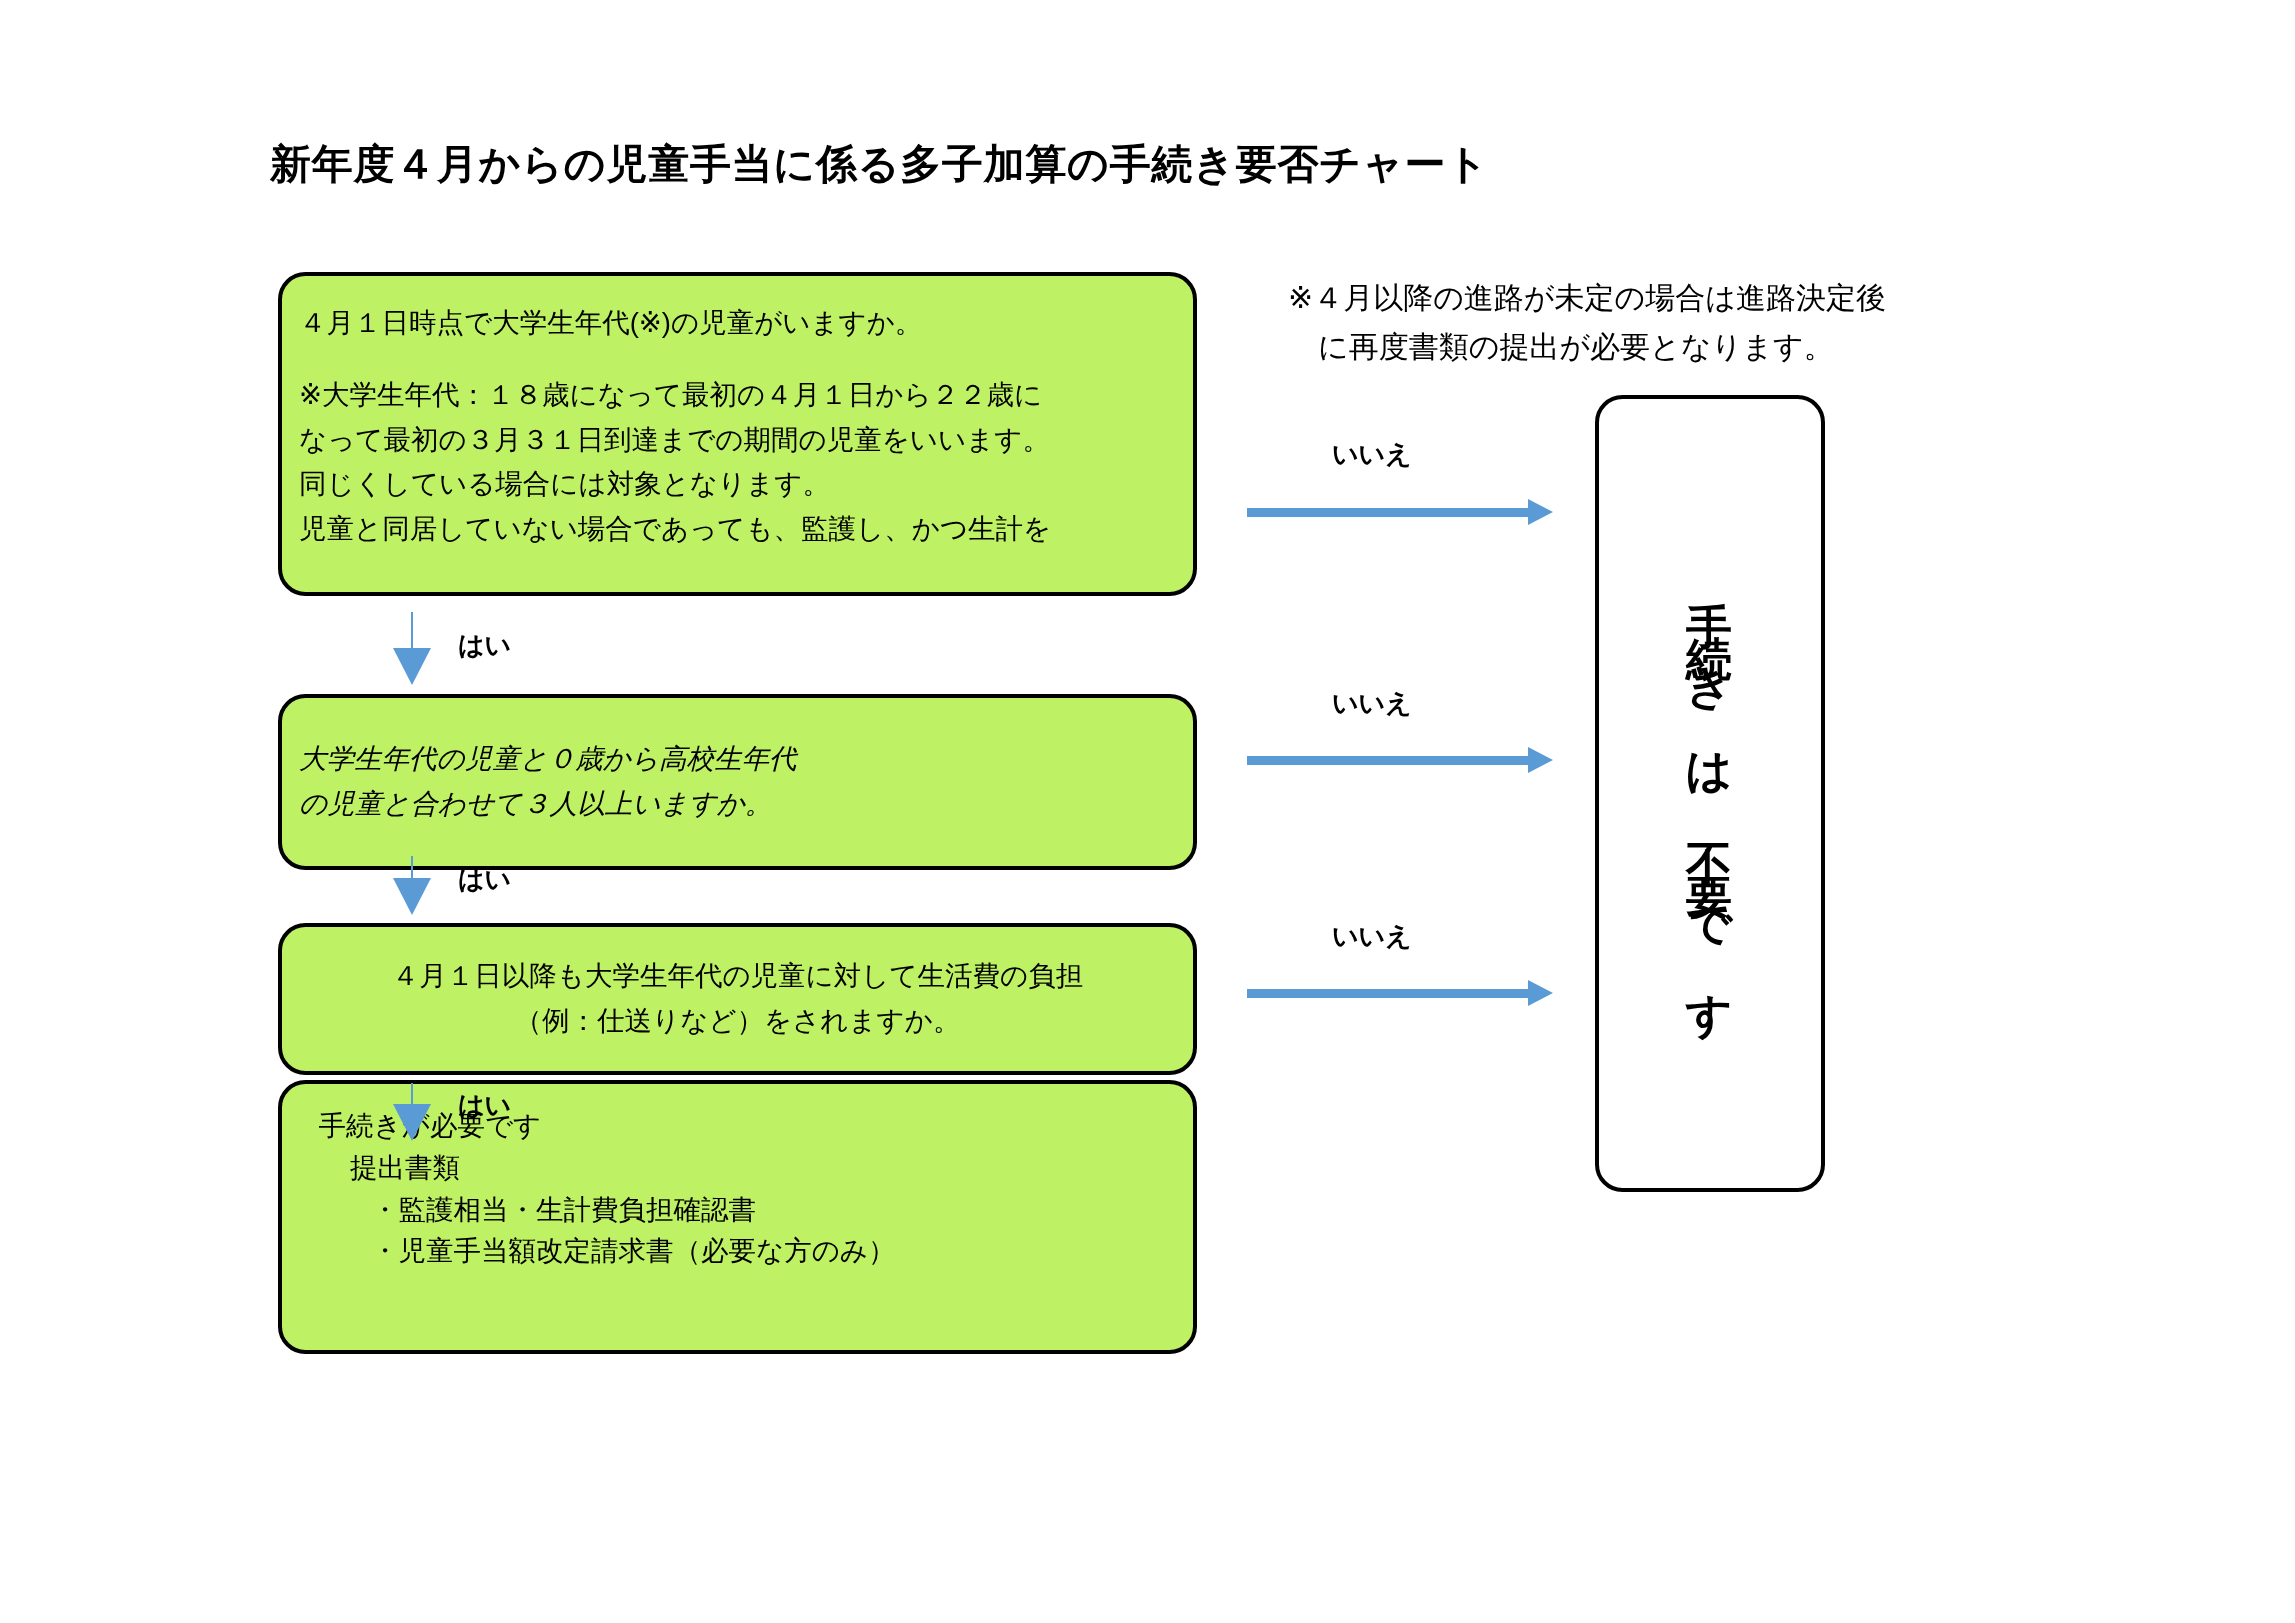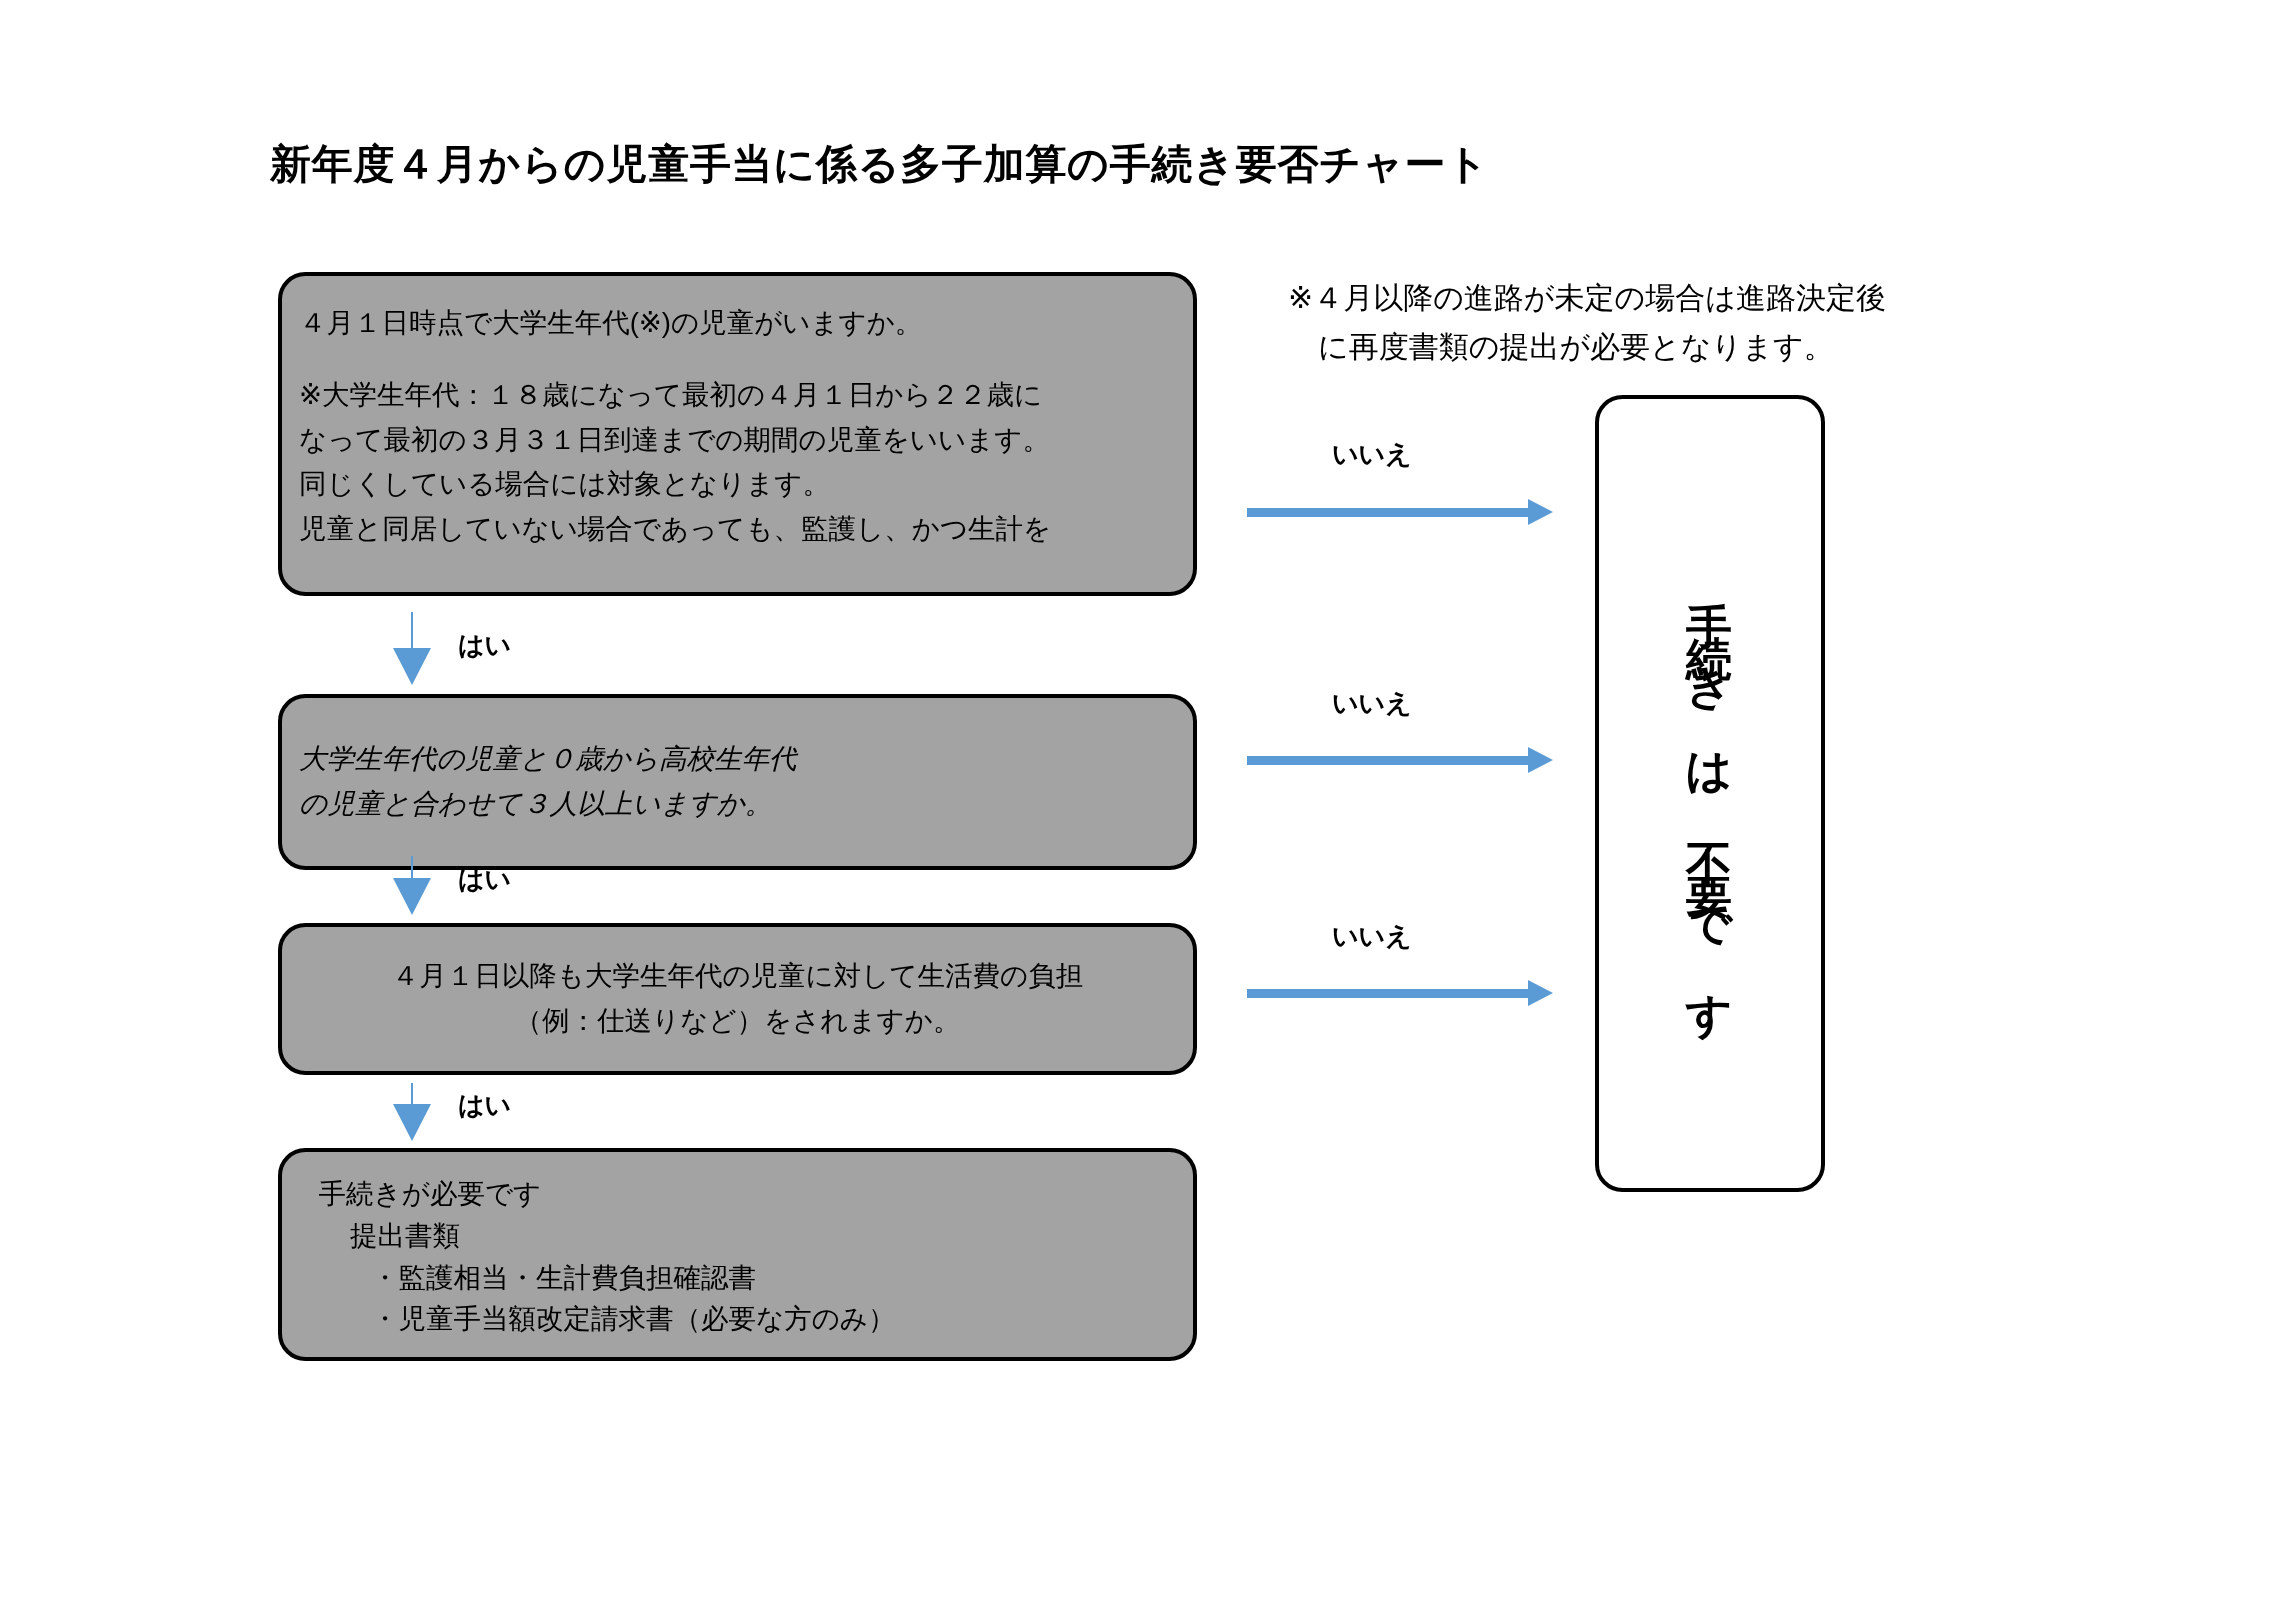--- a/index.html
+++ b/index.html
@@ -32,21 +32,21 @@
     white-space: nowrap;
     line-height: 1.15;
   }
 
   
   .flowbox {
     position: absolute;
     box-sizing: border-box;
     border: 4.6px solid #000000;
     border-radius: 27.5px;
-    background: #a3a3a3;
+    background: #bef264;
   }
   .flowbox .inner {
     position: absolute;
     left: 0;
     right: 0;
     top: 0;
     bottom: 0;
     display: flex;
     flex-direction: column;
     justify-content: center;
@@ -84,23 +84,23 @@
     top: 923px;
     width: 919px;
     height: 152px;
   }
   #box-question-3 .inner { padding: 0 17px; align-items: center; }
   #box-question-3 .line { text-align: center; }
 
   
   #box-result-required {
     left: 278px;
-    top: 1148px;
+    top: 1080px;
     width: 919px;
-    height: 213px;
+    height: 274px;
     font-family: Liberation Serif, serif;
   }
   #box-result-required .inner { padding: 0 17px; justify-content: flex-start; }
   #box-result-required .r-line { font-size: 27.5px; line-height: 1.52; white-space: nowrap; }
   #box-result-required .r-head { margin-top: 21px; margin-left: 19.6px; }
   #box-result-required .r-sub  { margin-left: 51px; }
   #box-result-required .r-item { margin-left: 72px; }
 
   
   #box-result-unnecessary {

